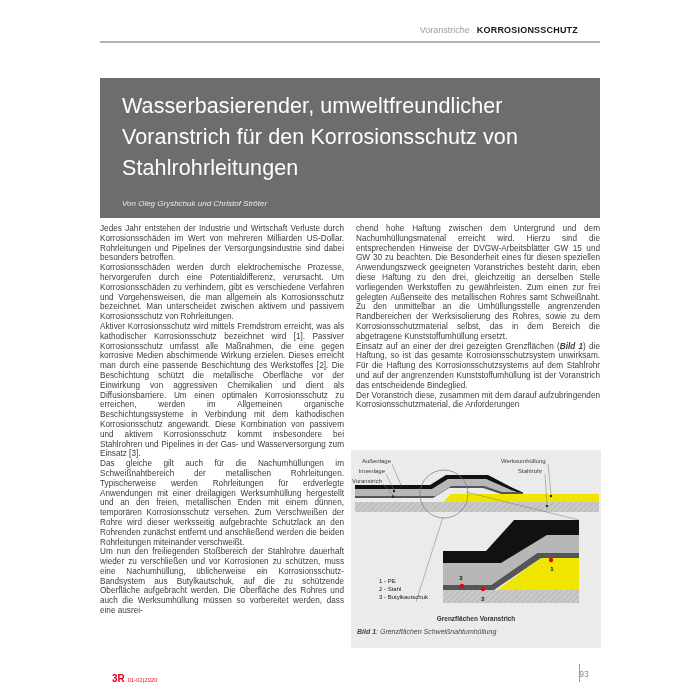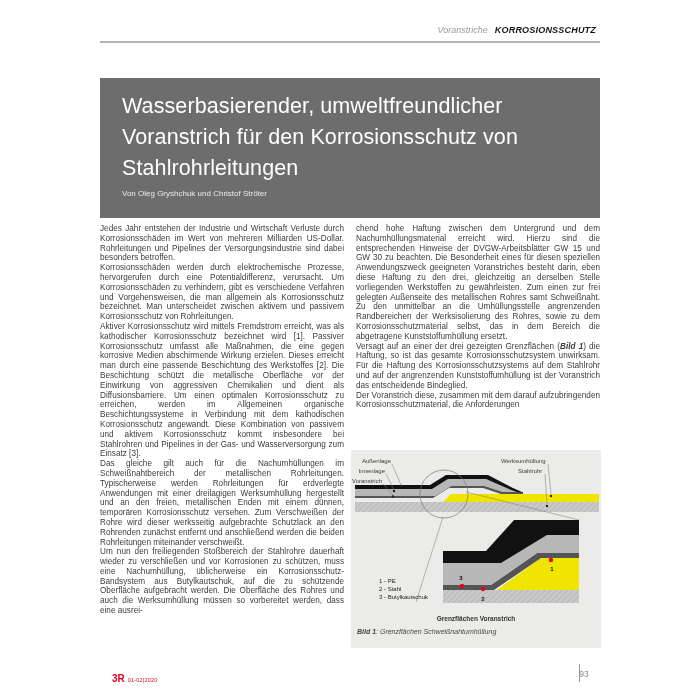--- a/index.html
+++ b/index.html
@@ -1,31 +1,31 @@
 <!DOCTYPE html>
 <html lang="de"><head>
 <meta charset="utf-8">
 <style>
   html,body{margin:0;padding:0;background:#ffffff;}
   .page{
     position:relative;width:700px;height:700px;background:#ffffff;
     font-family:"Liberation Sans",sans-serif;color:#3c3c3c;overflow:hidden;
   }
   
-  .header-meta{position:absolute;top:25px;right:104px;font-size:9px;white-space:nowrap;font-style:italic;}
+  .header-meta{position:absolute;top:25px;right:122px;font-size:9px;white-space:nowrap;}
   .header-cat{color:#9b9b9b;margin-right:7px;}
   .header-sec{color:#161616;font-weight:bold;letter-spacing:.2px;}
   .header-rule{position:absolute;left:100px;top:41px;width:500px;height:2px;background:#b4b4b4;}
   
   .title-block{
     position:absolute;left:100px;top:78px;width:500px;height:140px;background:#6d6d6d;
     box-sizing:border-box;padding:13px 40px 4px 22px;
   }
   .title{color:#ffffff;font-size:21.5px;line-height:31px;font-weight:400;letter-spacing:.1px;}
-  .authors{margin-top:5px;color:#eaeaea;font-size:8px;}
+  .authors{margin-top:15px;color:#eaeaea;font-size:8px;font-style:italic;}
   
   .columns{position:absolute;left:100px;top:224px;width:500px;display:flex;gap:12px;z-index:1;}
   .col{width:244px;font-size:8.2px;line-height:9.8px;text-align:justify;color:#3c3c3c;
        hyphens:auto;-webkit-hyphens:auto;}
   .col p{margin:0;padding:0;}
   .bild-ref{font-weight:bold;font-style:italic;}
   
   .figure-panel{position:absolute;left:351px;top:450px;width:250px;height:198px;
     background:#ebebe9;z-index:2;}
   .figure-panel svg{display:block;font-family:"Liberation Sans",sans-serif;}
@@ -58,21 +58,21 @@
   <div class="columns">
     <div class="col">
       <p>Jedes Jahr entstehen der Industrie und Wirtschaft Verluste durch Korrosionsschäden im Wert von mehreren Milliarden US-Dollar. Rohrleitungen und Pipelines der Versorgungsindustrie sind dabei besonders betroffen.</p>
       <p>Korrosionsschäden werden durch elektrochemische Prozesse, hervorgerufen durch eine Potentialdifferenz, verursacht. Um Korrosionsschäden zu verhindern, gibt es verschiedene Verfahren und Vorgehensweisen, die man allgemein als Korrosionsschutz bezeichnet. Man unterscheidet zwischen aktivem und passivem Korrosionsschutz von Rohrleitungen.</p>
       <p>Aktiver Korrosionsschutz wird mittels Fremdstrom erreicht, was als kathodischer Korrosionsschutz bezeichnet wird [1]. Passiver Korrosionsschutz umfasst alle Maßnahmen, die eine gegen korrosive Medien abschirmende Wirkung erzielen. Dieses erreicht man durch eine passende Beschichtung des Werkstoffes [2]. Die Beschichtung schützt die metallische Oberfläche vor der Einwirkung von aggressiven Chemikalien und dient als Diffusionsbarriere. Um einen optimalen Korrosionsschutz zu erreichen, werden im Allgemeinen organische Beschichtungssysteme in Verbindung mit dem kathodischen Korrosionsschutz angewandt. Diese Kombination von passivem und aktivem Korrosionsschutz kommt insbesondere bei Stahlrohren und Pipelines in der Gas- und Wasserversorgung zum Einsatz [3].</p>
       <p>Das gleiche gilt auch für die Nachumhüllungen im Schweißnahtbereich der metallischen Rohrleitungen. Typischerweise werden Rohrleitungen für erdverlegte Anwendungen mit einer dreilagigen Werksumhüllung hergestellt und an den freien, metallischen Enden mit einem dünnen, temporären Korrosionsschutz versehen. Zum Verschweißen der Rohre wird dieser werksseitig aufgebrachte Schutzlack an den Rohrenden zunächst entfernt und anschließend werden die beiden Rohrleitungen miteinander verschweißt.</p>
       <p>Um nun den freiliegenden Stoßbereich der Stahlrohre dauerhaft wieder zu verschließen und vor Korrosionen zu schützen, muss eine Nachumhüllung, üblicherweise ein Korrosionsschutz-Bandsystem aus Butylkautschuk, auf die zu schützende Oberfläche aufgebracht werden. Die Oberfläche des Rohres und auch die Werksumhüllung müssen so vorbereitet werden, dass eine ausrei-</p>
     </div>
     <div class="col">
       <p>chend hohe Haftung zwischen dem Untergrund und dem Nachumhüllungsmaterial erreicht wird. Hierzu sind die entsprechenden Hinweise der DVGW-Arbeitsblätter GW 15 und GW 30 zu beachten. Die Besonderheit eines für diesen speziellen Anwendungszweck geeigneten Voranstriches besteht darin, eben diese Haftung zu den drei, gleichzeitig an derselben Stelle vorliegenden Werkstoffen zu gewährleisten. Zum einen zur frei gelegten Außenseite des metallischen Rohres samt Schweißnaht. Zu den unmittelbar an die Umhüllungsstelle angrenzenden Randbereichen der Werksisolierung des Rohres, sowie zu dem Korrosionsschutzmaterial selbst, das in dem Bereich die abgetragene Kunststoffumhüllung ersetzt.</p>
-      <p><span>Versagt auf an einer der drei gezeigten Grenzflächen (</span><span class="bild-ref">Bild 1</span><span>) die Haftung, so ist das gesamte Korrosionsschutzsystem unwirksam. Für die Haftung des Korrosionsschutzsystems auf dem Stahlrohr und auf der angrenzenden Kunststoffumhüllung ist der Voranstrich das entscheidende Bindeglied.</span></p>
+      <p><span>Einsatz auf an einer der drei gezeigten Grenzflächen (</span><span class="bild-ref">Bild 1</span><span>) die Haftung, so ist das gesamte Korrosionsschutzsystem unwirksam. Für die Haftung des Korrosionsschutzsystems auf dem Stahlrohr und auf der angrenzenden Kunststoffumhüllung ist der Voranstrich das entscheidende Bindeglied.</span></p>
       <p>Der Voranstrich diese, zusammen mit dem darauf aufzubringenden Korrosionsschutzmaterial, die Anforderungen</p>
     </div>
   </div>
 
   <div class="figure-panel">
     <svg width="250" height="162" viewBox="0 0 250 162">
       <defs>
         <pattern id="hatch" width="4" height="4" patternUnits="userSpaceOnUse" patternTransform="rotate(45)">
           <rect width="4" height="4" fill="#c9c9c9"></rect>
           <line x1="0" y1="0" x2="0" y2="4" stroke="#a8a8a8" stroke-width="1.1"></line>

